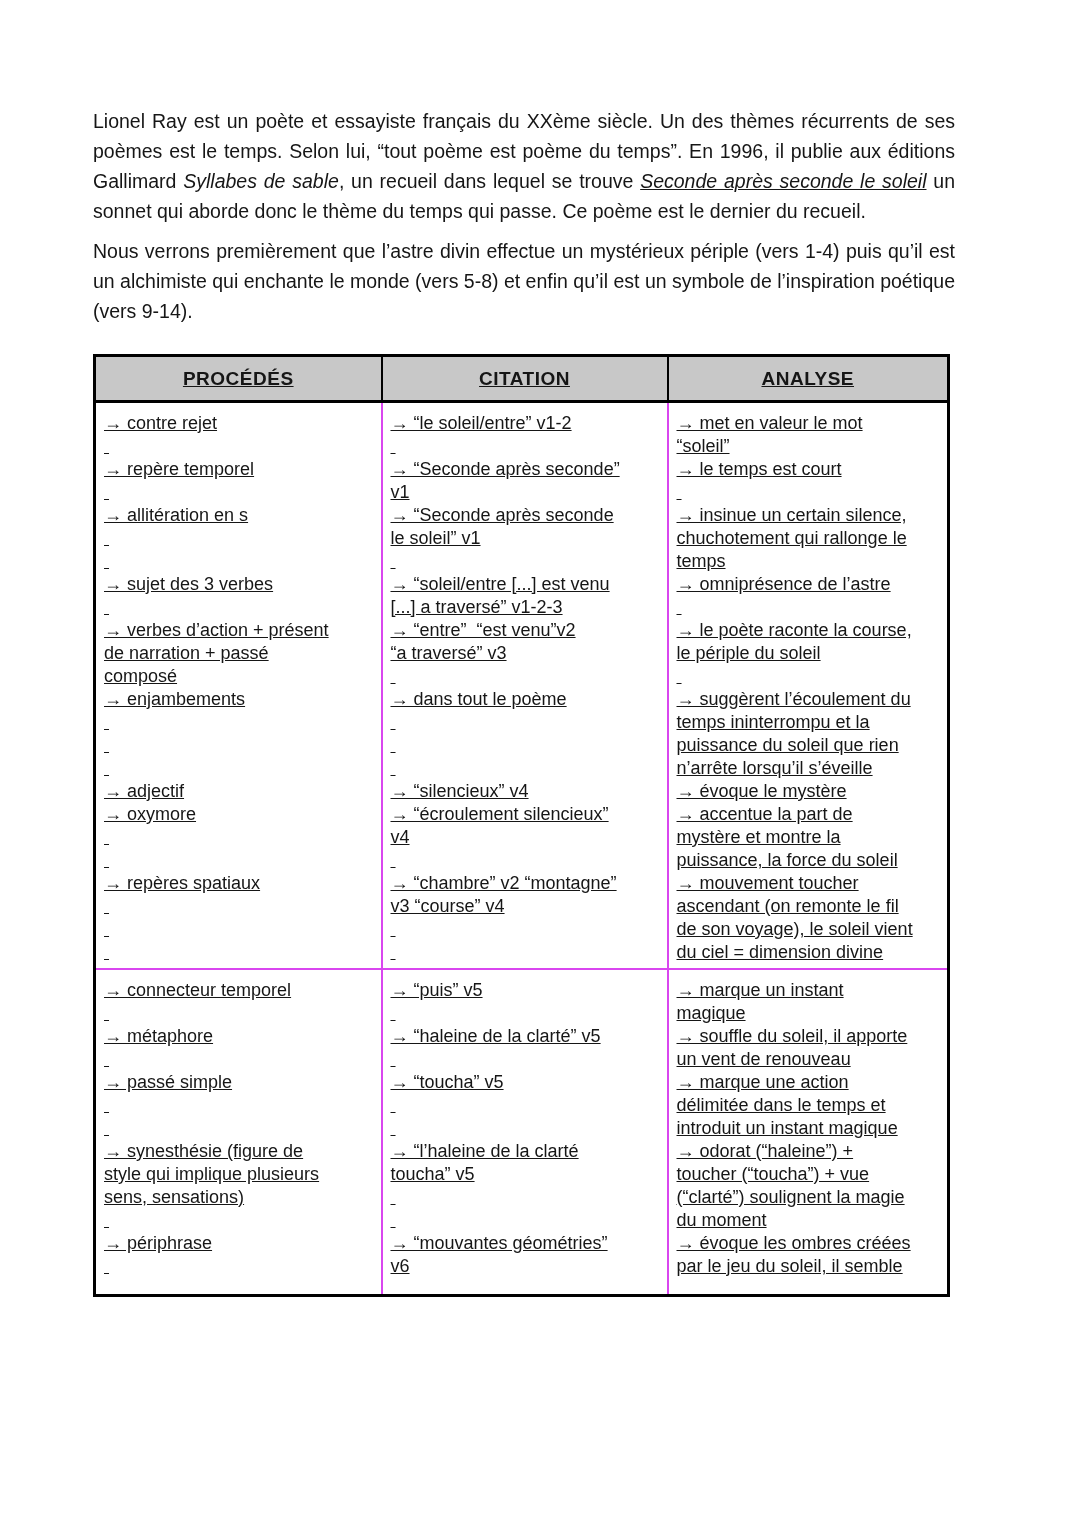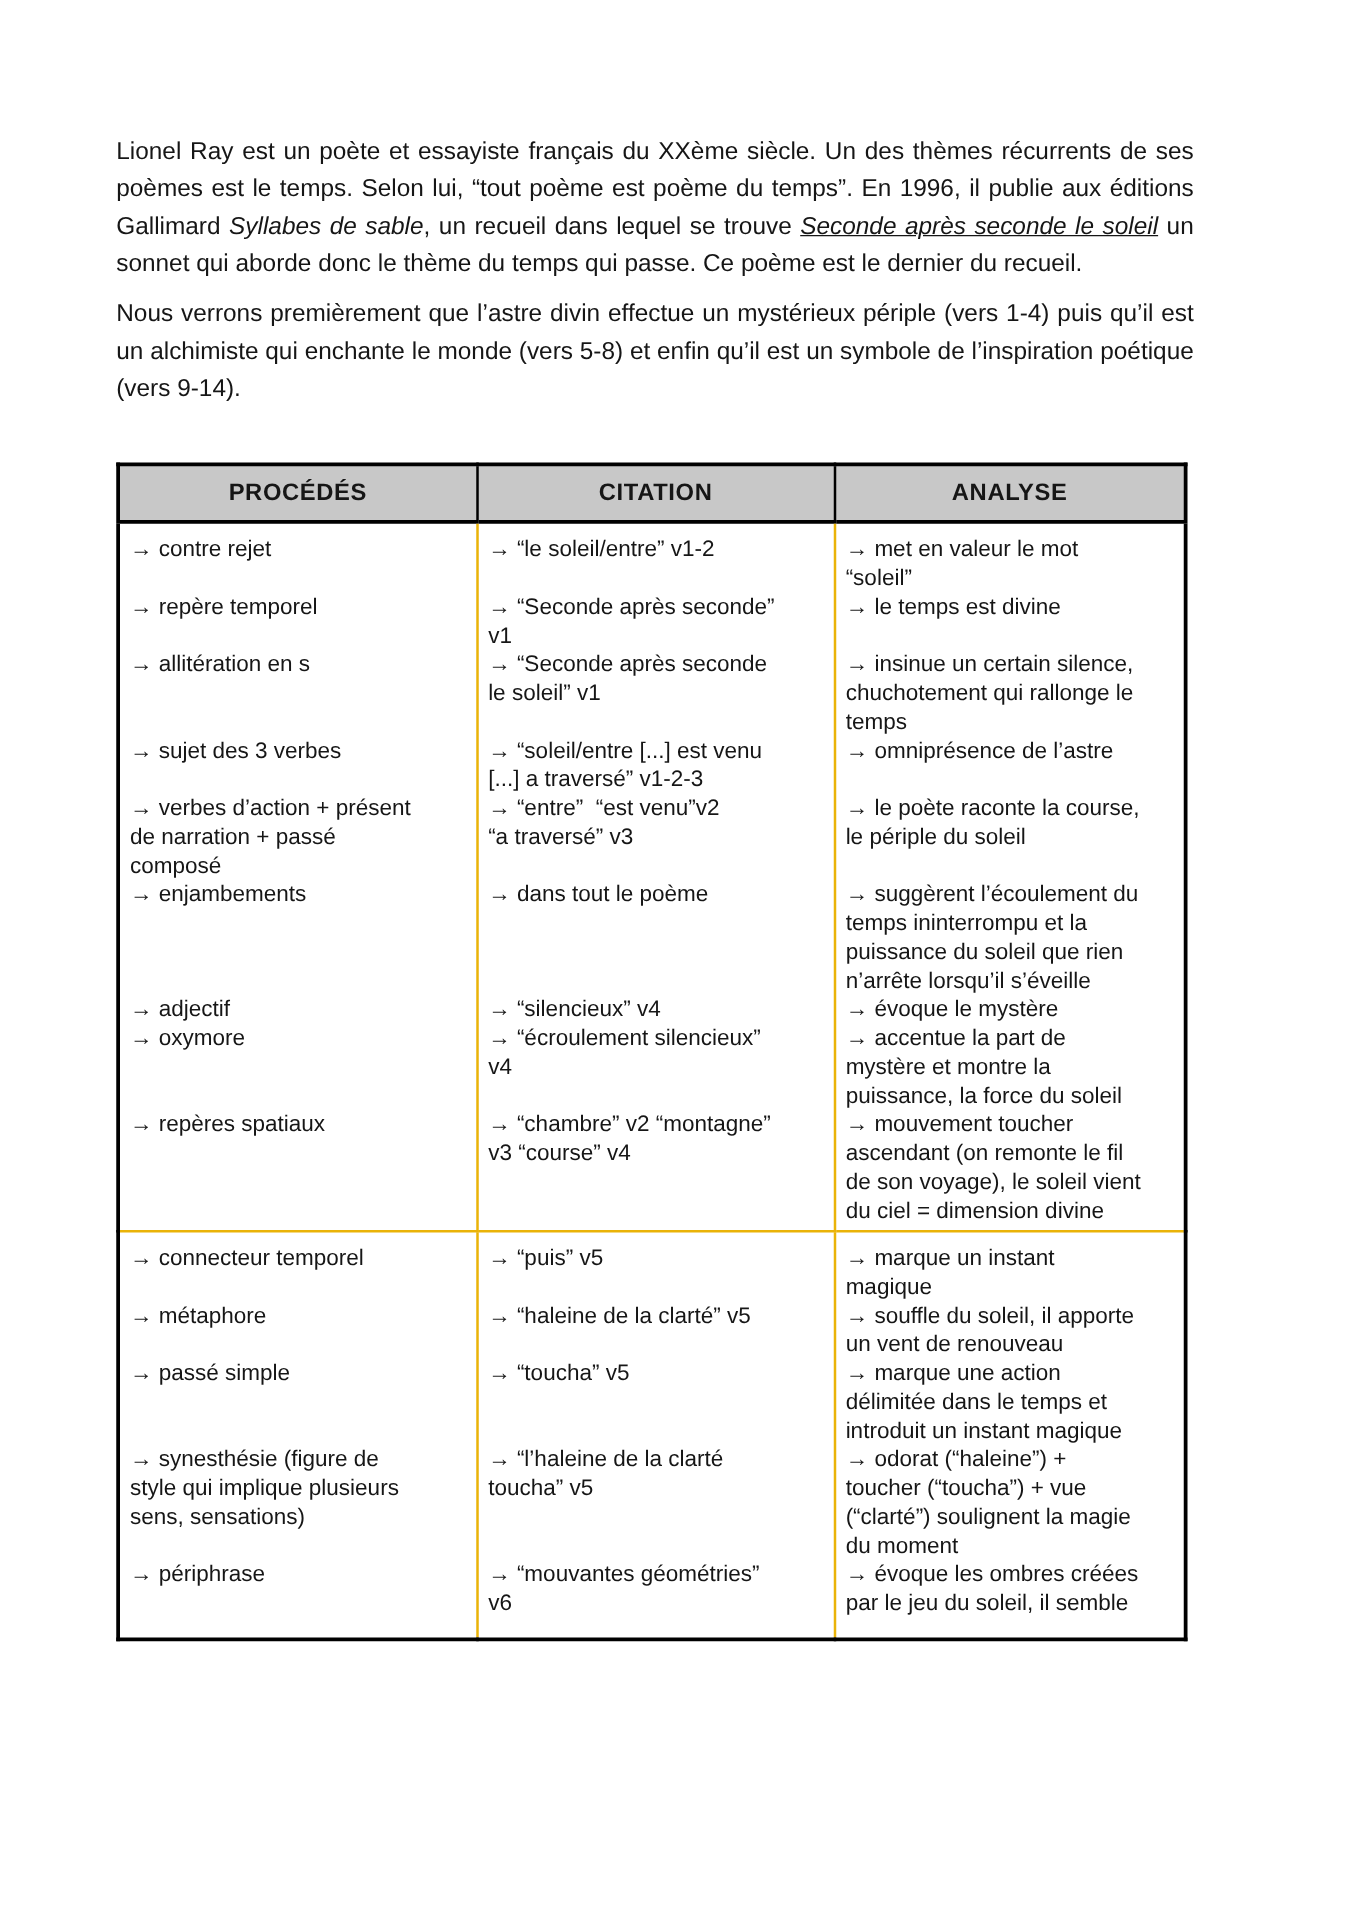--- a/index.html
+++ b/index.html
@@ -23,39 +23,40 @@
     font-size: 19.5px;
     line-height: 30px;
     text-align: justify;
   }
   .para.p1 { margin-bottom: 10px; }
   .para.p2 { margin-bottom: 22px; }
   .it { font-style: italic; }
   .ul { text-decoration: underline; }
 
   table.analysis-table {
-    margin-top: 44px;
+    margin-top: 28px;
     width: 854px;
     border-collapse: collapse;
     table-layout: fixed;
     border: 3px solid #000000;
+    text-decoration: underline;
   }
   table.analysis-table th {
     background: #c8c8c8;
     border: 2px solid #000000;
     border-bottom-width: 3px;
     height: 41px;
     font-size: 19px;
     font-weight: bold;
     text-align: center;
     vertical-align: middle;
     letter-spacing: 0.5px;
   }
   table.analysis-table td {
-    border: 2px solid #eab308;
+    border: 2px solid #d946ef;
     vertical-align: top;
     padding: 9px 4px 0 8px;
   }
   tr.row1 td { height: 556px; }
   tr.row2 td { height: 315px; }
   .tline {
     font-size: 18px;
     line-height: 23px;
     white-space: nowrap;
     overflow: visible;
@@ -134,21 +135,21 @@
             <div class="tline">v4</div>
             <div class="tline">&nbsp;</div>
             <div class="tline">→ “chambre” v2 “montagne”</div>
             <div class="tline">v3 “course” v4</div>
             <div class="tline">&nbsp;</div>
             <div class="tline">&nbsp;</div>
           </td>
         <td>
             <div class="tline">→ met en valeur le mot</div>
             <div class="tline">“soleil”</div>
-            <div class="tline">→ le temps est divine</div>
+            <div class="tline">→ le temps est court</div>
             <div class="tline">&nbsp;</div>
             <div class="tline">→ insinue un certain silence,</div>
             <div class="tline">chuchotement qui rallonge le</div>
             <div class="tline">temps</div>
             <div class="tline">→ omniprésence de l’astre</div>
             <div class="tline">&nbsp;</div>
             <div class="tline">→ le poète raconte la course,</div>
             <div class="tline">le périple du soleil</div>
             <div class="tline">&nbsp;</div>
             <div class="tline">→ suggèrent l’écoulement du</div>

